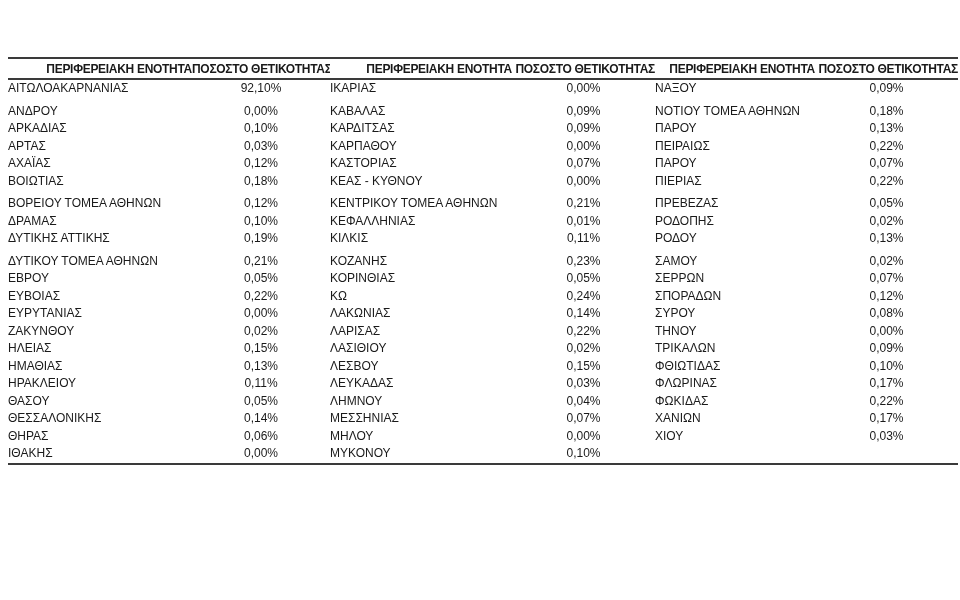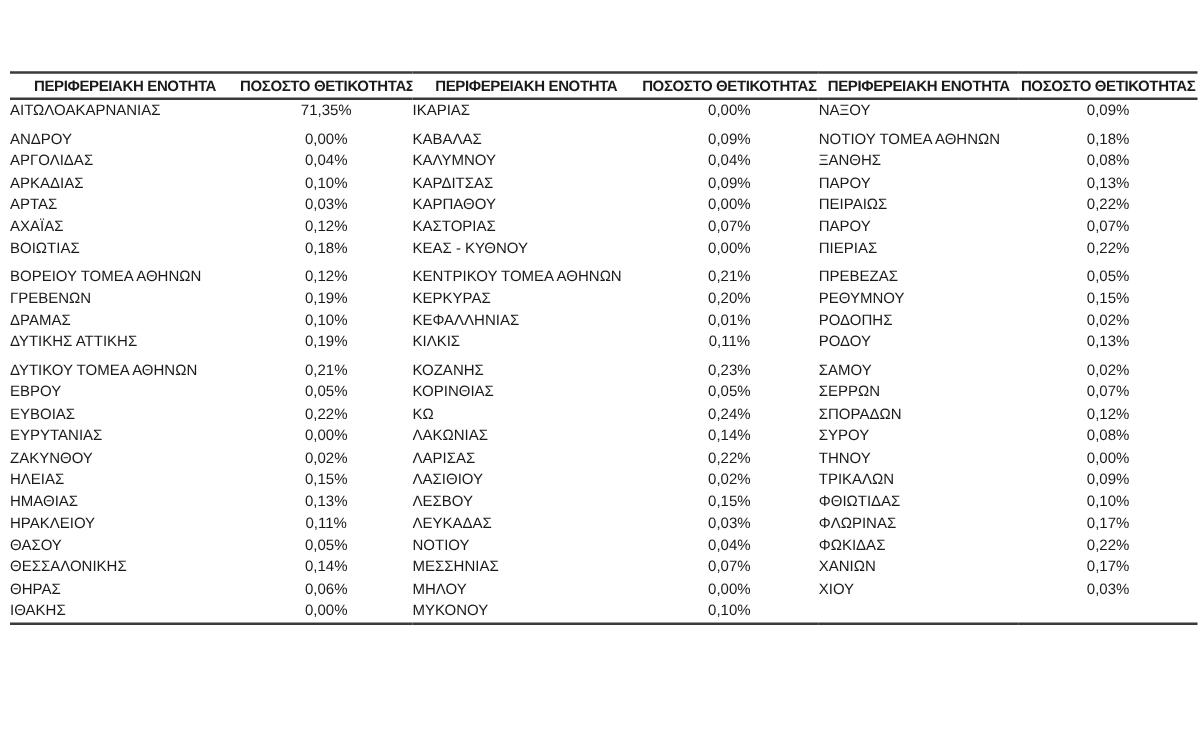--- a/index.html
+++ b/index.html
@@ -23,21 +23,21 @@
     table-layout: fixed;
     width: 100%;
     border-top: 2px solid #3a3a3a;
     border-bottom: 2px solid #3a3a3a;
   }
   thead th {
     border-bottom: 2px solid #3a3a3a;
     font-weight: 700;
     font-size: 12px;
     letter-spacing: -0.3px;
-    text-align: center;
+    text-align: right;
     height: 19px;
     padding: 0;
     white-space: nowrap;
     overflow: hidden;
     vertical-align: middle;
   }
   tbody td {
     font-size: 12px;
     font-weight: 400;
     height: 17.5px;
@@ -69,41 +69,33 @@
         <th>ΠΟΣΟΣΤΟ ΘΕΤΙΚΟΤΗΤΑΣ</th>
         <th>ΠΕΡΙΦΕΡΕΙΑΚΗ ΕΝΟΤΗΤΑ</th>
         <th>ΠΟΣΟΣΤΟ ΘΕΤΙΚΟΤΗΤΑΣ</th>
         <th>ΠΕΡΙΦΕΡΕΙΑΚΗ ΕΝΟΤΗΤΑ</th>
         <th>ΠΟΣΟΣΤΟ ΘΕΤΙΚΟΤΗΤΑΣ</th>
       </tr>
     </thead>
     <tbody id="table-body">
         <tr>
           <td class="name">ΑΙΤΩΛΟΑΚΑΡΝΑΝΙΑΣ</td>
-          <td class="val">71,35%</td>
+          <td class="val">92,10%</td>
           <td class="name">ΙΚΑΡΙΑΣ</td>
           <td class="val">0,00%</td>
           <td class="name">ΝΑΞΟΥ</td>
           <td class="val">0,09%</td>
         </tr>
         <tr class="gap">
           <td class="name">ΑΝΔΡΟΥ</td>
           <td class="val">0,00%</td>
           <td class="name">ΚΑΒΑΛΑΣ</td>
           <td class="val">0,09%</td>
           <td class="name">ΝΟΤΙΟΥ ΤΟΜΕΑ ΑΘΗΝΩΝ</td>
           <td class="val">0,18%</td>
-        </tr>
-        <tr>
-          <td class="name">ΑΡΓΟΛΙΔΑΣ</td>
-          <td class="val">0,04%</td>
-          <td class="name">ΚΑΛΥΜΝΟΥ</td>
-          <td class="val">0,04%</td>
-          <td class="name">ΞΑΝΘΗΣ</td>
-          <td class="val">0,08%</td>
         </tr>
         <tr>
           <td class="name">ΑΡΚΑΔΙΑΣ</td>
           <td class="val">0,10%</td>
           <td class="name">ΚΑΡΔΙΤΣΑΣ</td>
           <td class="val">0,09%</td>
           <td class="name">ΠΑΡΟΥ</td>
           <td class="val">0,13%</td>
         </tr>
         <tr>
@@ -132,28 +124,20 @@
         </tr>
         <tr class="gap">
           <td class="name">ΒΟΡΕΙΟΥ ΤΟΜΕΑ ΑΘΗΝΩΝ</td>
           <td class="val">0,12%</td>
           <td class="name">ΚΕΝΤΡΙΚΟΥ ΤΟΜΕΑ ΑΘΗΝΩΝ</td>
           <td class="val">0,21%</td>
           <td class="name">ΠΡΕΒΕΖΑΣ</td>
           <td class="val">0,05%</td>
         </tr>
         <tr>
-          <td class="name">ΓΡΕΒΕΝΩΝ</td>
-          <td class="val">0,19%</td>
-          <td class="name">ΚΕΡΚΥΡΑΣ</td>
-          <td class="val">0,20%</td>
-          <td class="name">ΡΕΘΥΜΝΟΥ</td>
-          <td class="val">0,15%</td>
-        </tr>
-        <tr>
           <td class="name">ΔΡΑΜΑΣ</td>
           <td class="val">0,10%</td>
           <td class="name">ΚΕΦΑΛΛΗΝΙΑΣ</td>
           <td class="val">0,01%</td>
           <td class="name">ΡΟΔΟΠΗΣ</td>
           <td class="val">0,02%</td>
         </tr>
         <tr>
           <td class="name">ΔΥΤΙΚΗΣ ΑΤΤΙΚΗΣ</td>
           <td class="val">0,19%</td>
@@ -222,21 +206,21 @@
           <td class="name">ΗΡΑΚΛΕΙΟΥ</td>
           <td class="val">0,11%</td>
           <td class="name">ΛΕΥΚΑΔΑΣ</td>
           <td class="val">0,03%</td>
           <td class="name">ΦΛΩΡΙΝΑΣ</td>
           <td class="val">0,17%</td>
         </tr>
         <tr>
           <td class="name">ΘΑΣΟΥ</td>
           <td class="val">0,05%</td>
-          <td class="name">ΝΟΤΙΟΥ</td>
+          <td class="name">ΛΗΜΝΟΥ</td>
           <td class="val">0,04%</td>
           <td class="name">ΦΩΚΙΔΑΣ</td>
           <td class="val">0,22%</td>
         </tr>
         <tr>
           <td class="name">ΘΕΣΣΑΛΟΝΙΚΗΣ</td>
           <td class="val">0,14%</td>
           <td class="name">ΜΕΣΣΗΝΙΑΣ</td>
           <td class="val">0,07%</td>
           <td class="name">ΧΑΝΙΩΝ</td>

